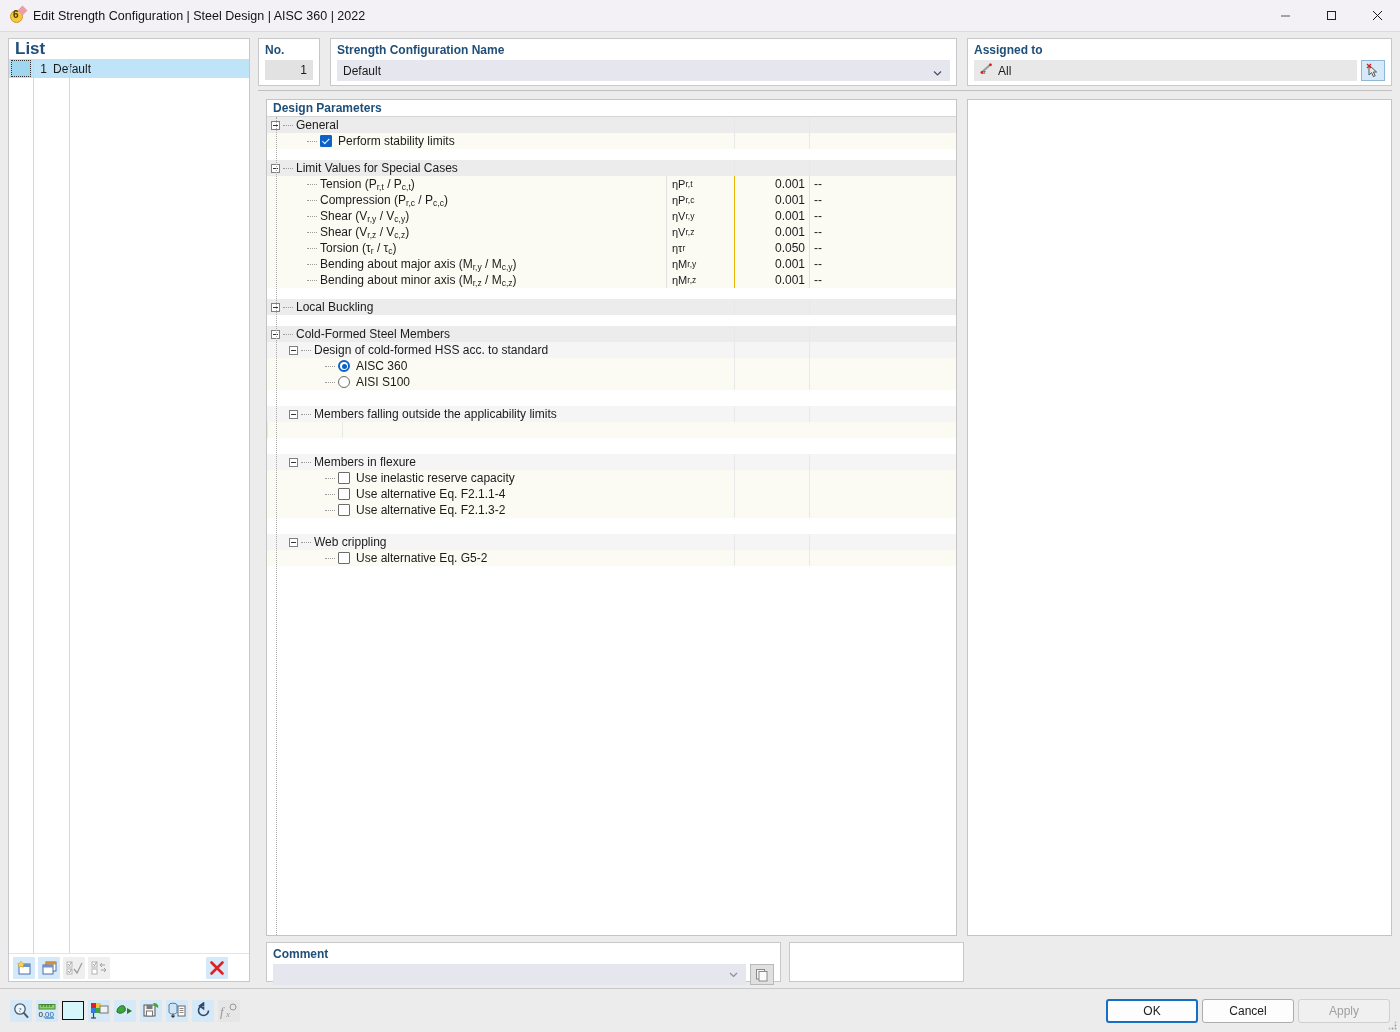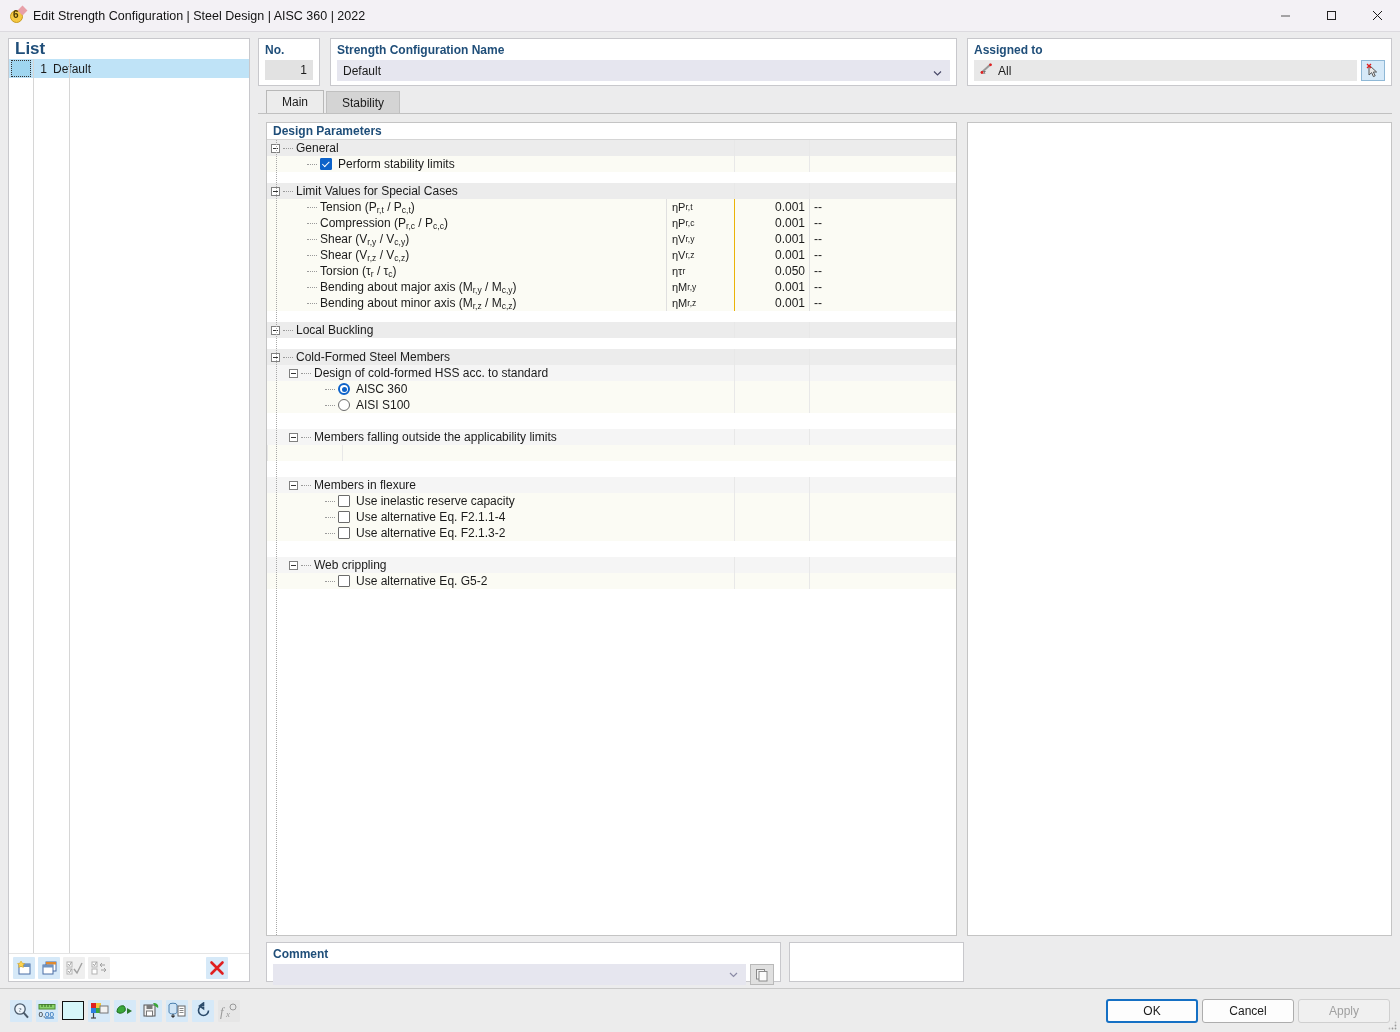--- a/index.html
+++ b/index.html
@@ -444,24 +444,20 @@
                 <svg width="16" height="16" viewBox="0 0 16 16">
                   <path d="M4 2 L4 12 L6.6 9.6 L8.4 13.6 L10.2 12.8 L8.4 9 L11.6 9 Z" fill="#e8e8e8" stroke="#555" stroke-width="1"></path>
                   <path d="M2 1 L6 5 M6 1 L2 5" stroke="#e02020" stroke-width="1.3"></path>
                 </svg>
               </div>
             </div>
           </div>
         </div>
 
         <div class="tabs-wrap">
-          <div class="tabstrip">
-            <div class="tab active">Main</div>
-            <div class="tab">Stability</div>
-          </div>
 
           <div class="tab-content">
 
             <div class="grid-panel">
               <div class="grid-title">Design Parameters</div>
               <div class="grid-scroll">
 
                 <div class="grow sec">
                   <div class="c-label ind1">
                     <span class="exp"></span>

